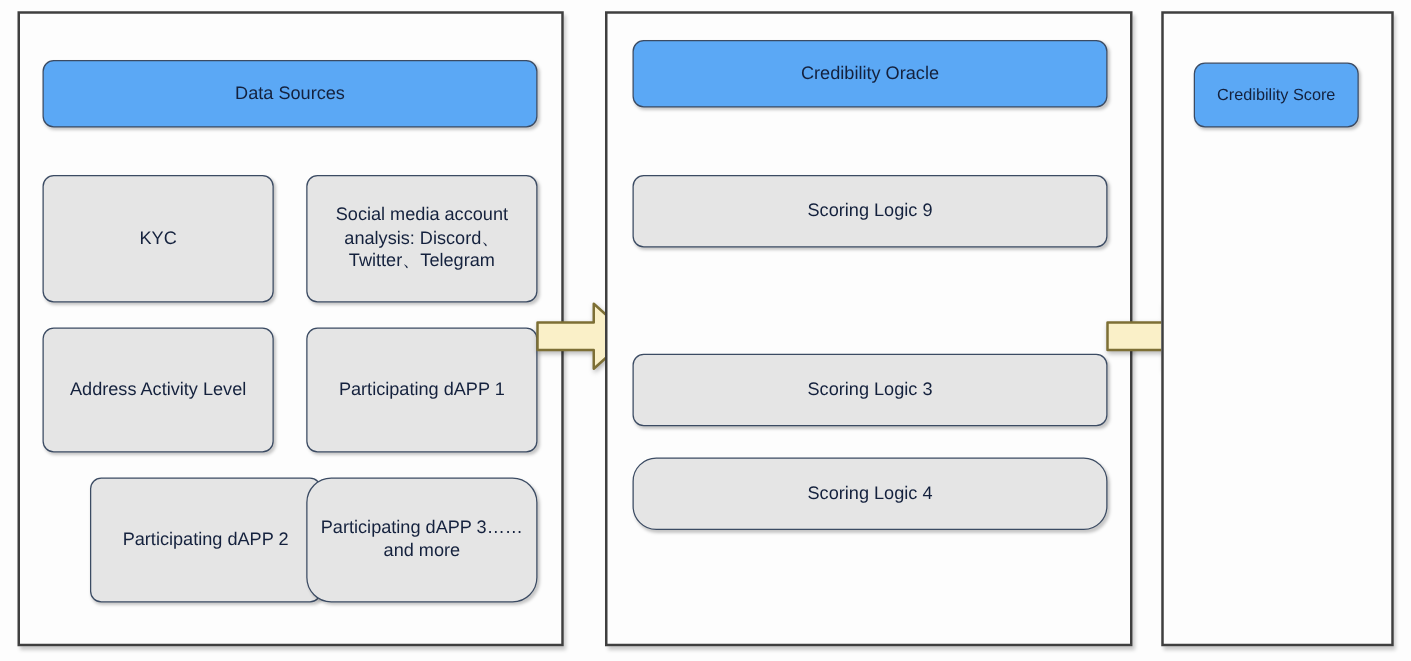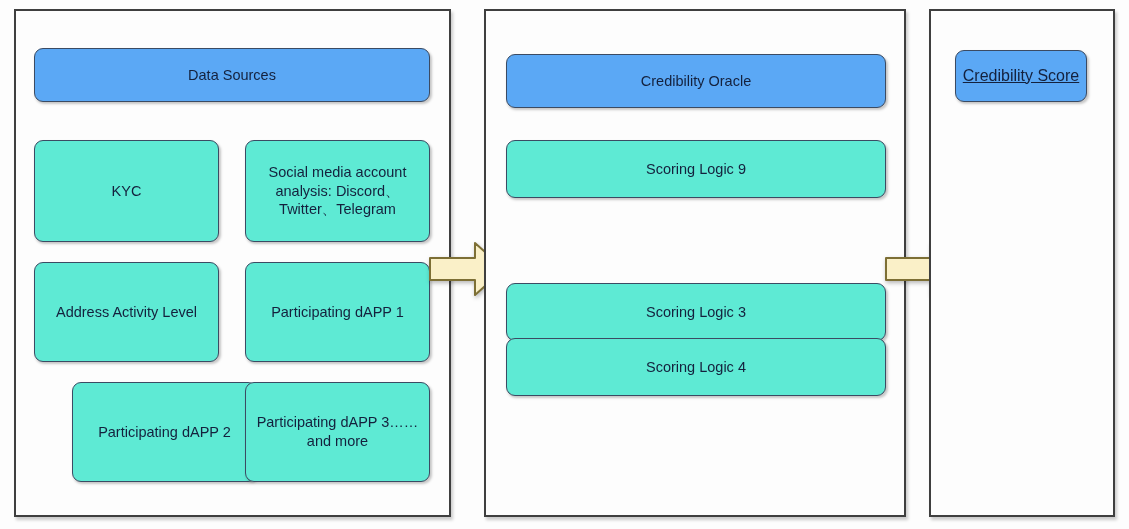--- a/index.html
+++ b/index.html
@@ -46,47 +46,47 @@
     color: #14213d;
     line-height: 1.30;
     padding: 2px 6px;
     box-shadow: 1.5px 2px 2.5px rgba(0,0,0,0.22);
   }
   .node.header {
     background: #5BA8F5;
     font-size: 14.5px;
   }
   .node.body {
-    background: #5eead4;
+    background: #e5e5e5;
     font-size: 14.5px;
   }
-  .node.small-header { font-size: 16px; text-decoration: underline; }
+  .node.small-header { font-size: 13px; }
   .node.note {
     font-size: 14px;
     line-height: 1.42;
     align-items: center;
   }
   .node .node-text { display: block; width: 100%; }
 
   
   #node-data-sources  { left: 34px;  top: 48px;  width: 396px; height: 54px; }
 
   #node-kyc           { left: 34px;  top: 140px; width: 185px; height: 102px; align-items: center; }
   #node-social-media  { left: 245px; top: 140px; width: 185px; height: 102px; }
   #node-address-level { left: 34px;  top: 262px; width: 185px; height: 100px; }
   #node-dapp-1        { left: 245px; top: 262px; width: 185px; height: 100px; }
   #node-dapp-2        { left: 34px;  top: 382px; width: 185px; height: 100px; margin-left: 38px; }
-  #node-dapp-3        { left: 245px; top: 382px; width: 185px; height: 100px; }
+  #node-dapp-3        { left: 245px; top: 382px; width: 185px; height: 100px; border-radius: 20px; }
 
   
-  #node-credibility-oracle { left: 506px; top: 54px;  width: 380px; height: 54px; }
+  #node-credibility-oracle { left: 506px; top: 32px;  width: 380px; height: 54px; }
   #node-scoring-1 { left: 506px; top: 140px; width: 380px; height: 58px; }
   #node-scoring-2 { left: 506px; top: 212px; width: 380px; height: 58px; }
   #node-scoring-3 { left: 506px; top: 283px; width: 380px; height: 58px; }
-  #node-scoring-4 { left: 506px; top: 338px; width: 380px; height: 58px; }
+  #node-scoring-4 { left: 506px; top: 366px; width: 380px; height: 58px; border-radius: 19px; }
   #node-scoring-more { left: 506px; top: 427px; width: 380px; height: 58px; }
 
   
   #node-credibility-score { left: 955px; top: 50px;  width: 132px; height: 52px; }
   #node-score-note        { left: 955px; top: 140px; width: 132px; height: 345px; }
 
   
   .block-arrow {
     position: absolute;
     filter: drop-shadow(1.5px 2.5px 2px rgba(0,0,0,0.28));

